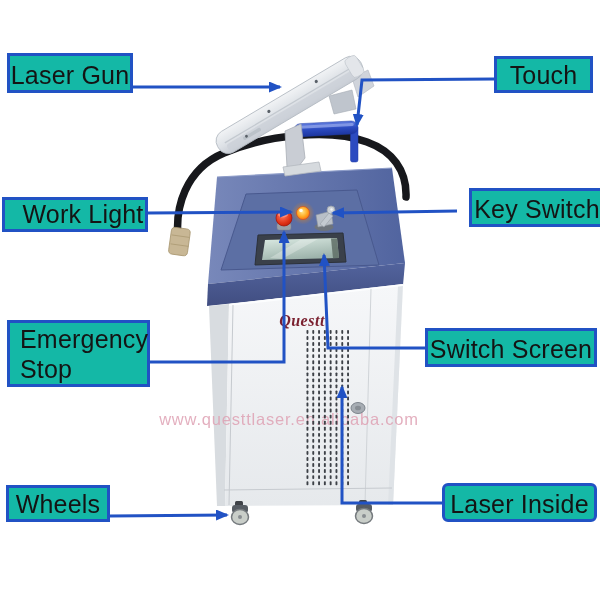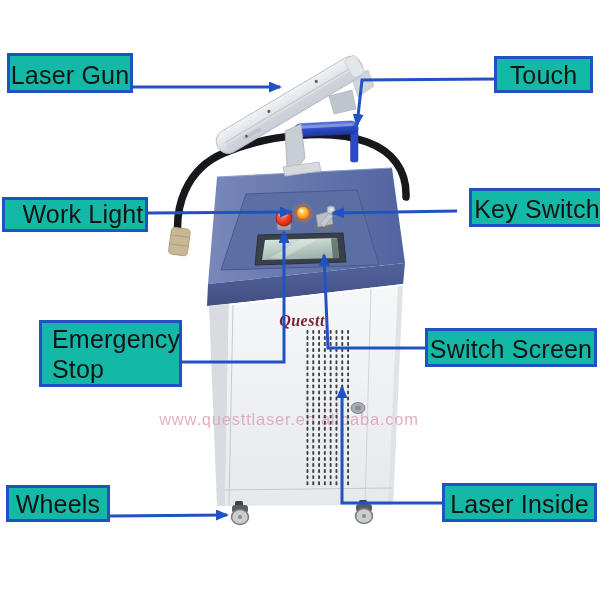--- a/index.html
+++ b/index.html
@@ -384,26 +384,26 @@
   </div>
   <div class="callout" style="left:494px;top:56px;width:99px;height:37px;">
     <span>Touch</span>
   </div>
   <div class="callout" style="left:2px;top:197px;width:146px;height:35px;padding-left:16px;">
     <span>Work Light</span>
   </div>
   <div class="callout" style="left:457px;top:188px;width:136px;height:39px;margin-left:12px;">
     <span>Key Switch</span>
   </div>
-  <div class="callout left" style="left:7px;top:320px;width:143px;height:67px;margin-left:32px;">
+  <div class="callout left" style="left:7px;top:320px;width:143px;height:67px;">
     <span>Emergency Stop</span>
   </div>
   <div class="callout" style="left:425px;top:328px;width:172px;height:39px;">
     <span>Switch Screen</span>
   </div>
   <div class="callout" style="left:6px;top:485px;width:104px;height:37px;">
     <span>Wheels</span>
   </div>
-  <div class="callout" style="left:442px;top:483px;width:155px;height:39px;">
+  <div class="callout" style="left:442px;top:483px;width:155px;height:39px;border-radius:6px;">
     <span>Laser Inside</span>
   </div>
 
 </div>
 
 </body></html>

